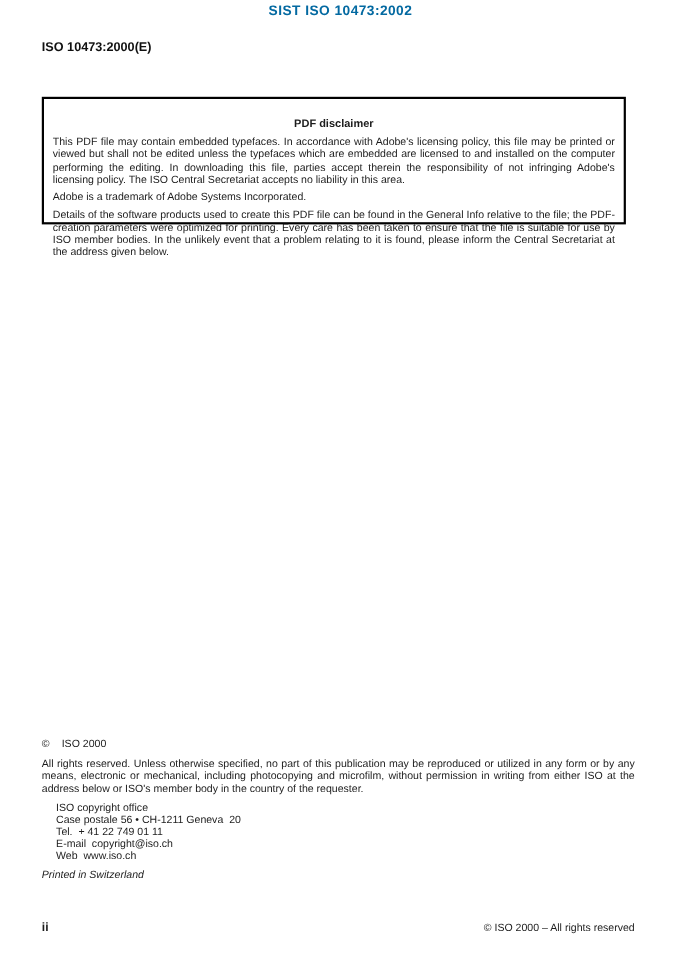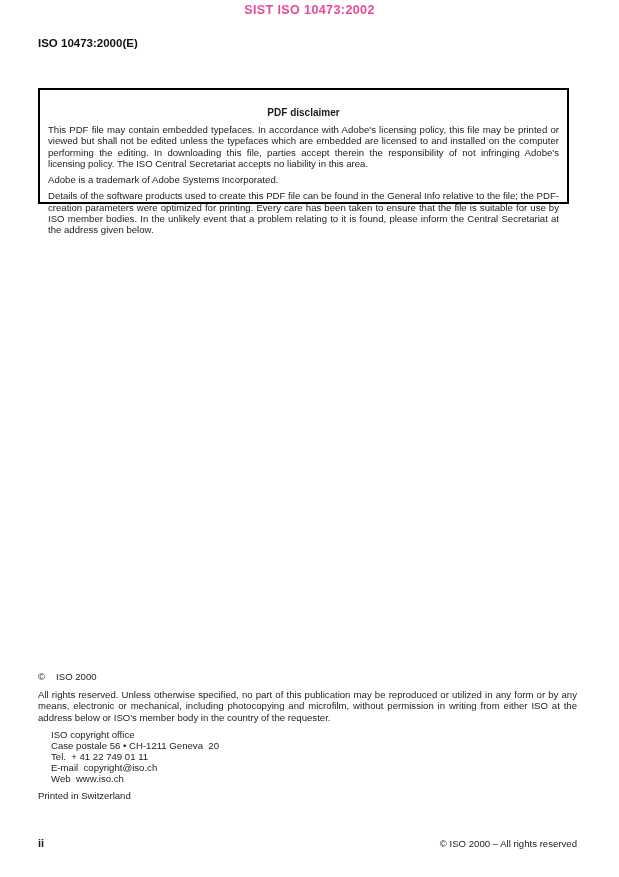--- a/index.html
+++ b/index.html
@@ -18,21 +18,21 @@
   }
   .watermark {
     position: absolute;
     top: 3px;
     left: 0;
     width: 100%;
     text-align: center;
     font-size: 12.5px;
     font-weight: bold;
     letter-spacing: 0.4px;
-    color: #ec4899;
+    color: #0369a1;
   }
   .doc-ref {
     position: absolute;
     left: 38px;
     top: 37px;
     font-size: 11.5px;
     font-weight: bold;
     color: #111111;
   }
   .disclaimer-box {
@@ -77,20 +77,21 @@
   }
   .address-block {
     margin-left: 13px;
     font-size: 9.6px;
     line-height: 11px;
   }
   .addr-line { white-space: pre; }
   .printed-in {
     margin-top: 6px;
     font-size: 9.6px;
+    font-style: italic;
   }
   .footer {
     position: absolute;
     left: 38px;
     right: 42px;
     top: 837px;
     display: flex;
     justify-content: space-between;
     align-items: baseline;
   }

